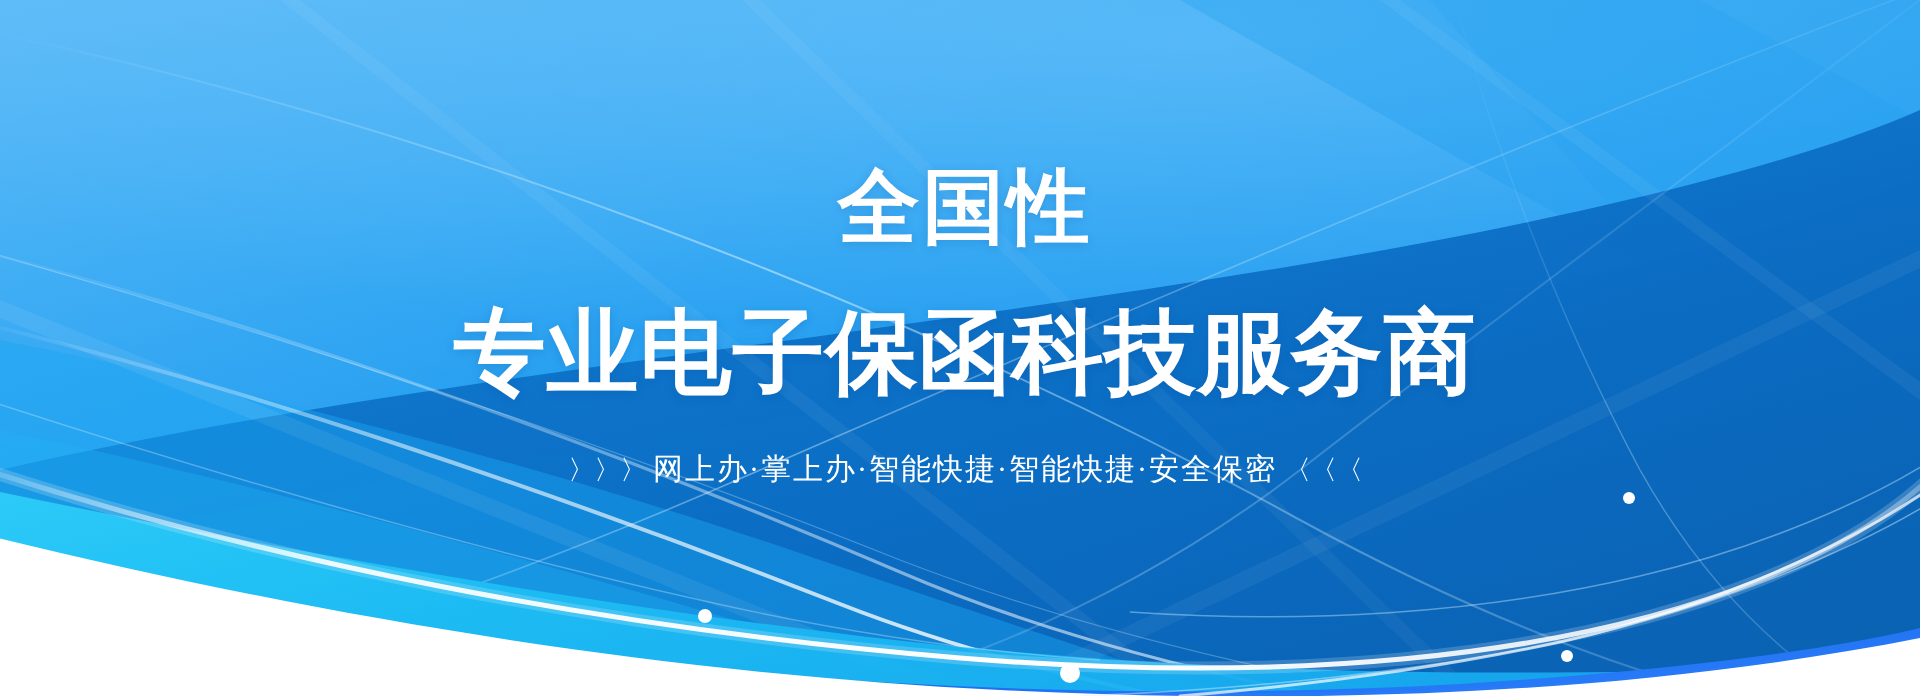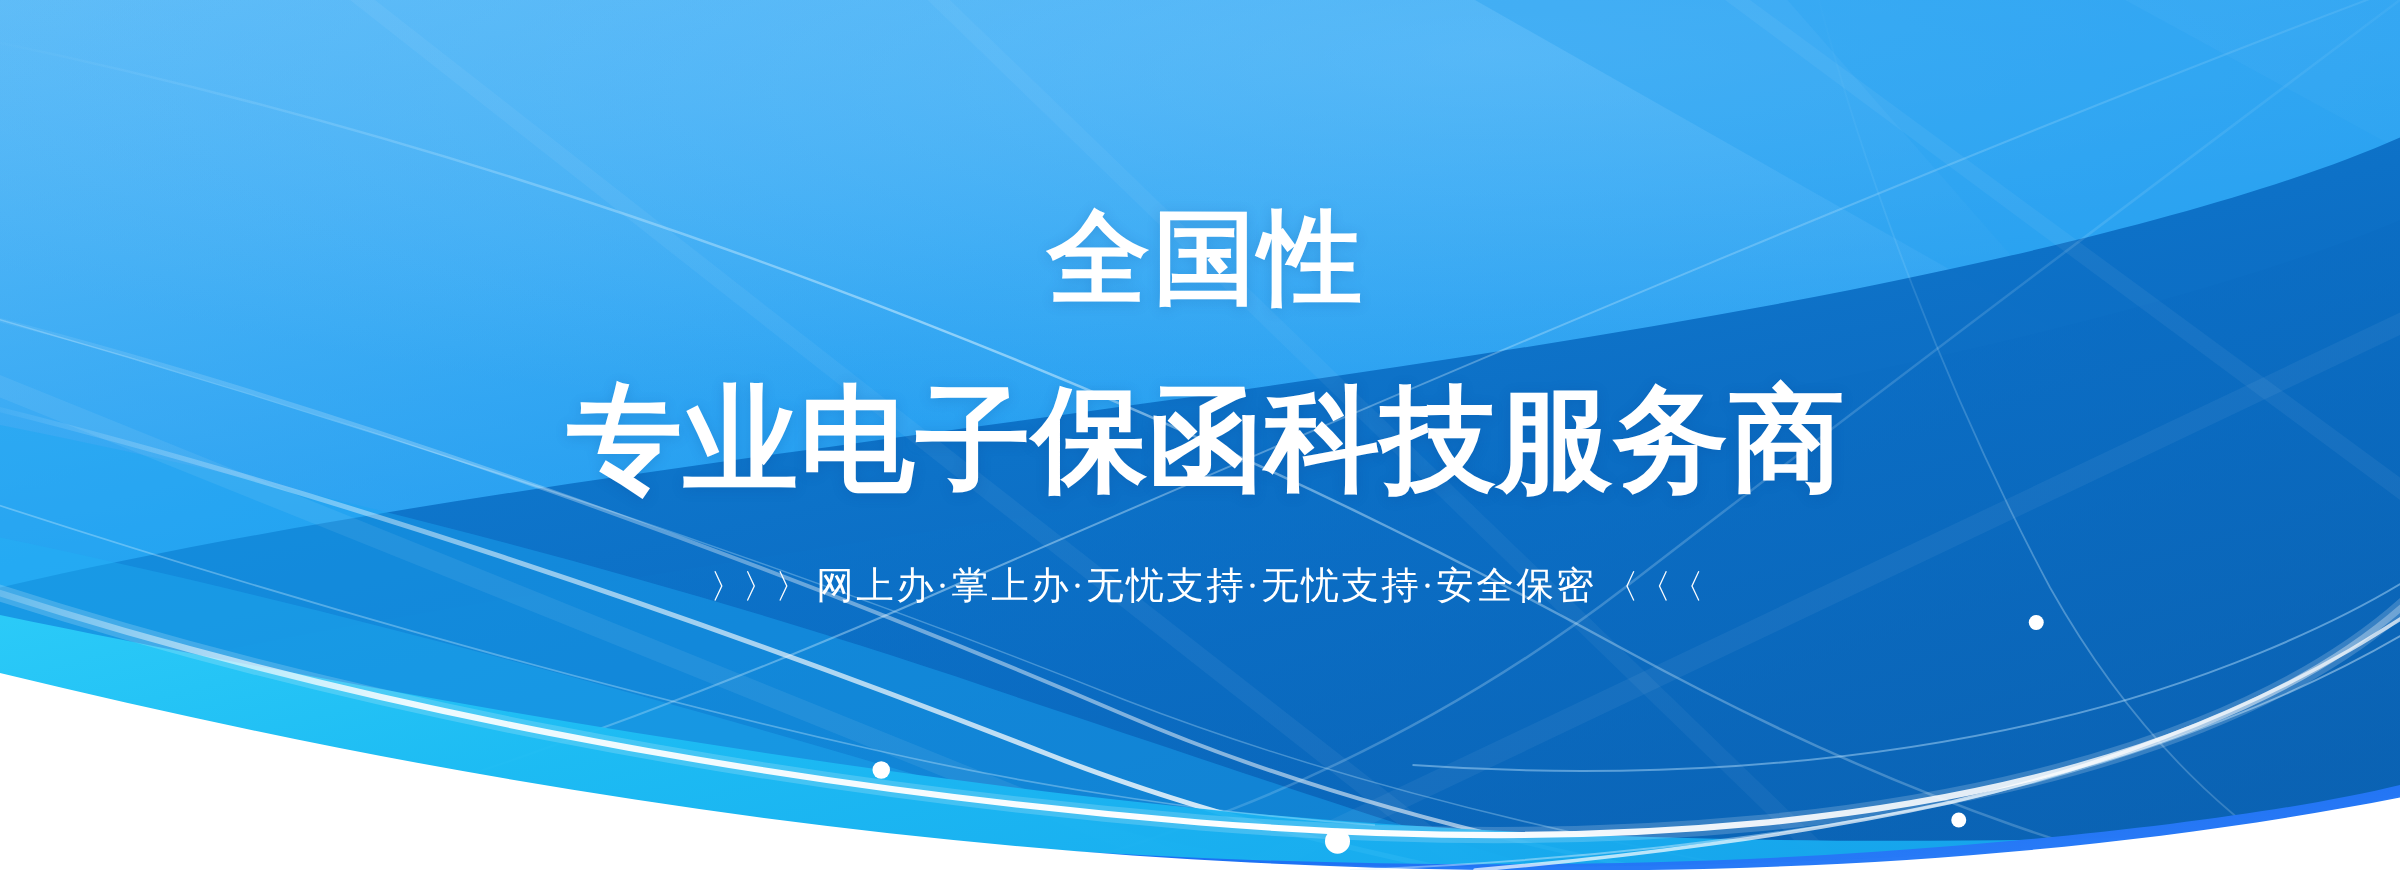--- a/index.html
+++ b/index.html
@@ -232,17 +232,17 @@
       <circle cx="1567" cy="656" r="6" fill="#ffffff"></circle>
     </g>
   </svg>
 
   <div class="text-layer">
     <div class="title-line1">全国性</div>
 
     <div class="title-line2">专业电子保函科技服务商</div>
 
     <div class="subtitle">
-      <span class="arrow">〉〉〉</span><span>网上办·掌上办·无忧支持·无忧支持·安全保密</span><span class="arrow">〈〈〈</span>
+      <span class="arrow">〉〉〉</span><span>网上办·掌上办·智能快捷·智能快捷·安全保密</span><span class="arrow">〈〈〈</span>
     </div>
   </div>
 
 </div>
 
 </body></html>

